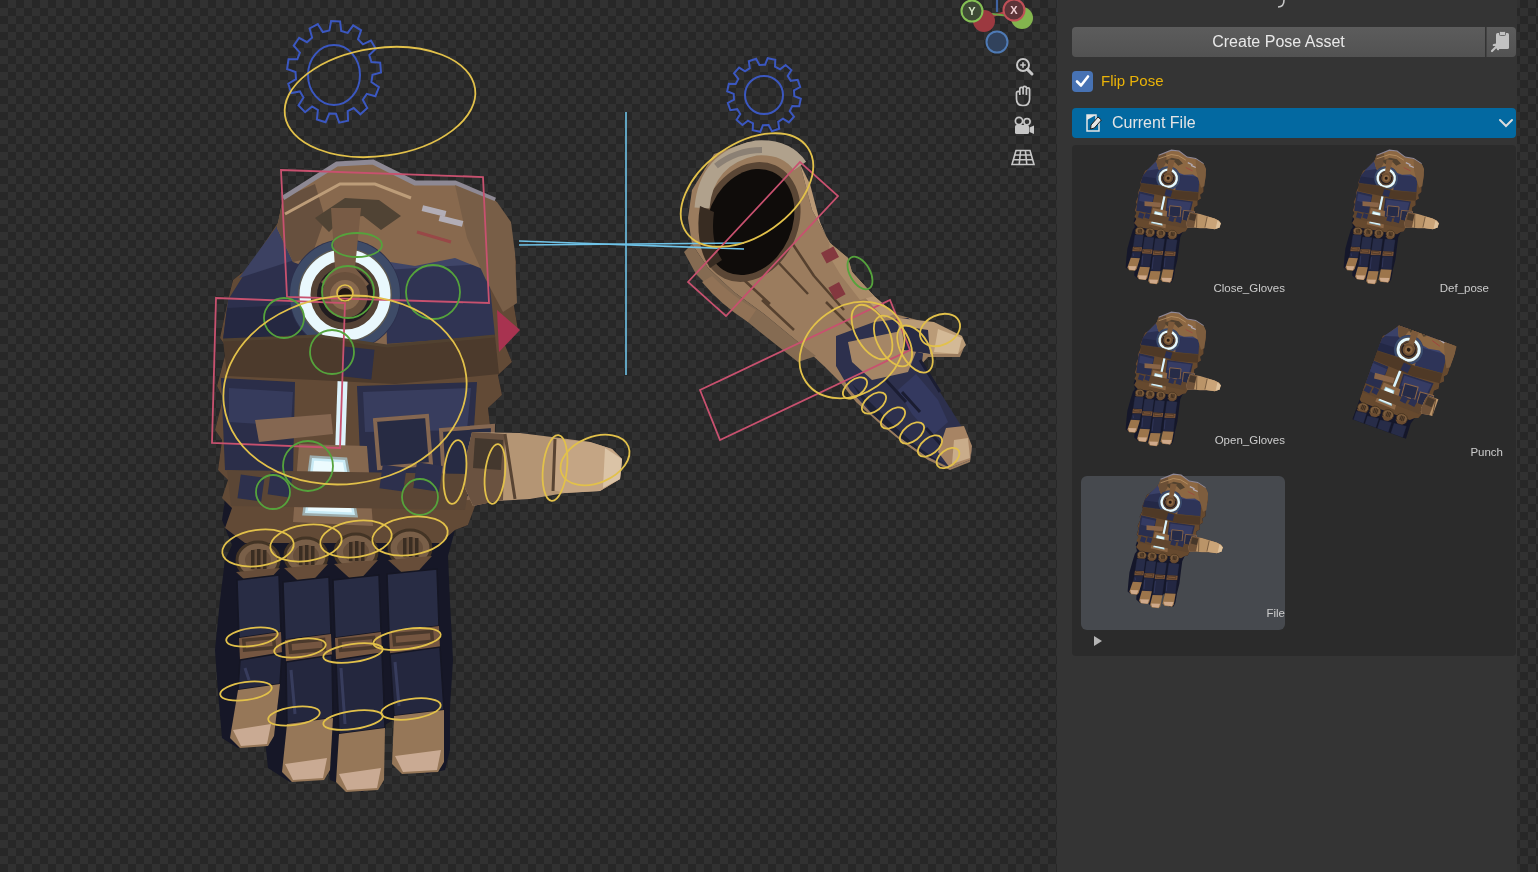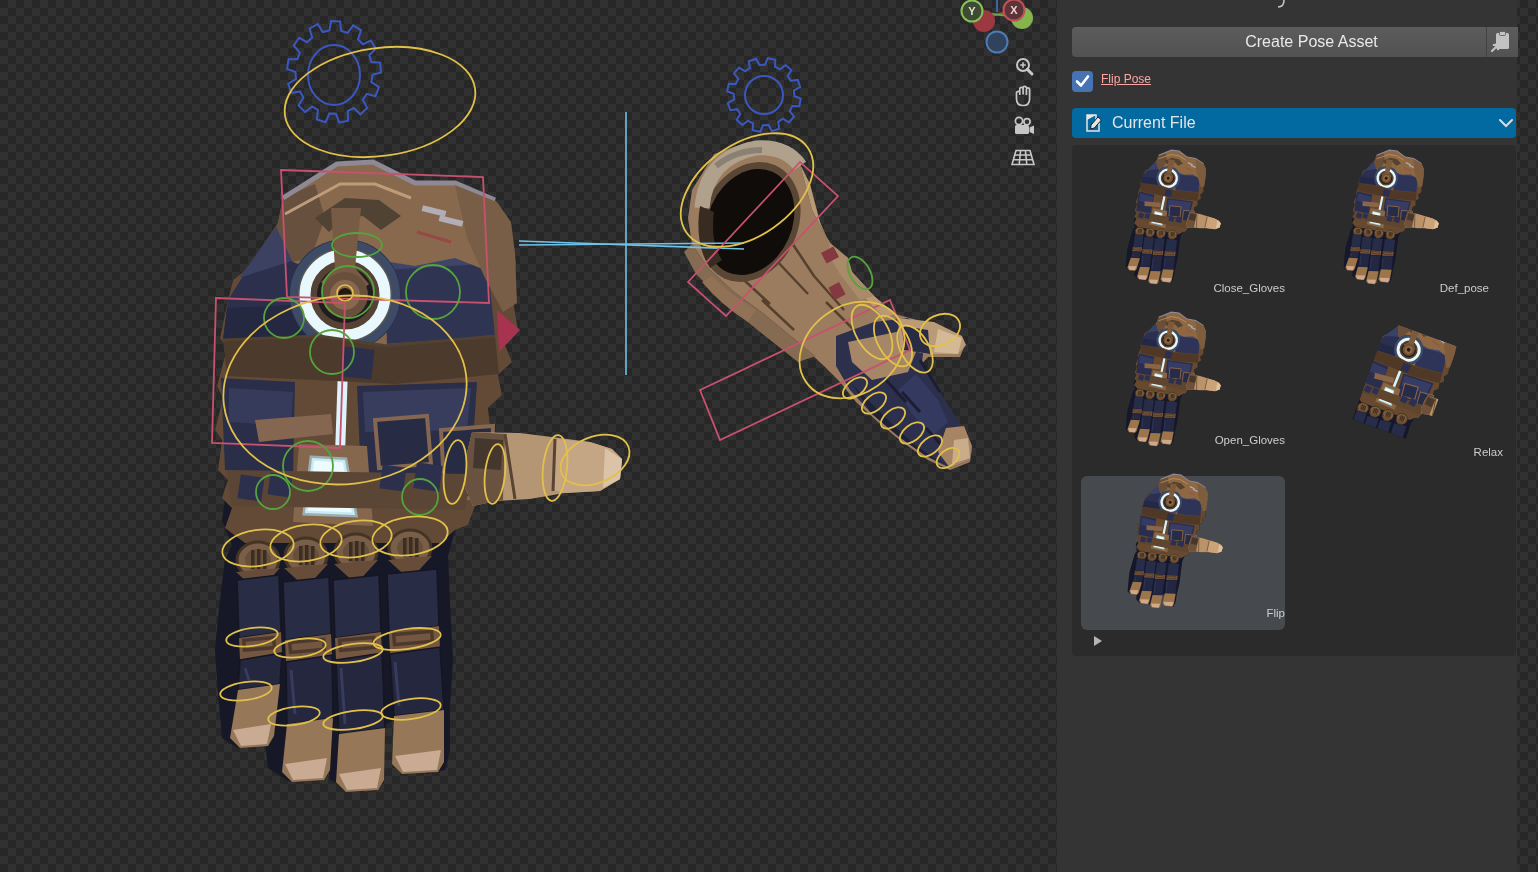--- a/index.html
+++ b/index.html
@@ -1,22 +1,22 @@
 <!DOCTYPE html>
 <html><head><meta charset="utf-8"><style>
 html,body{margin:0;padding:0;width:1538px;height:872px;overflow:hidden;background:#282828;font-family:"Liberation Sans",sans-serif;}
 #vp{position:absolute;left:0;top:0;width:1538px;height:872px;
  background:repeating-conic-gradient(#313131 0 25%,#272727 0 50%);
  background-size:16px 16px;}
 #scene{position:absolute;left:0;top:0;}
 #panel{position:absolute;left:1057px;top:0;width:460px;height:872px;background:#343434;}
-.btnmain{position:absolute;left:15px;top:27px;width:413px;height:30px;background:linear-gradient(#5c5c5c,#525252);border-radius:4px 0 0 4px;color:#e9e9e9;font-size:16px;line-height:30px;text-align:center;padding-left:33px;}
+.btnmain{position:absolute;left:15px;top:27px;width:413px;height:30px;background:linear-gradient(#5c5c5c,#525252);border-radius:4px 0 0 4px;color:#e9e9e9;font-size:16px;line-height:30px;text-align:center;}
 .btnicon{position:absolute;left:429px;top:27px;width:30px;height:30px;background:linear-gradient(#5c5c5c,#525252);border-radius:0 4px 4px 0;border-left:1px solid #434343;box-sizing:border-box;}
 .chk{position:absolute;left:15px;top:71px;width:21px;height:21px;background:#4772b3;border-radius:4px;}
-.chklbl{position:absolute;left:44px;top:72px;font-size:12px;color:#fca5a5;text-decoration:underline;}
+.chklbl{position:absolute;left:44px;top:72px;font-size:15px;color:#eab308;}
 .drop{position:absolute;left:15px;top:108px;width:444px;height:30px;background:#0369a1;border-radius:4px;color:#e5e5e5;font-size:16px;line-height:29px;}
 .gridbox{position:absolute;left:15px;top:145px;width:444px;height:511px;background:#2b2b2b;border-radius:4px;}
 .sel{position:absolute;left:9px;top:331px;width:204px;height:154px;background:#46494e;border-radius:6px;}
 .lbl{position:absolute;font-size:11.5px;color:#cccccc;width:204px;text-align:right;}
 </style></head><body>
 <div id="vp"></div>
 <svg id="scene" width="1538" height="872" viewBox="0 0 1538 872">
 <defs>
       <filter id="tone">
         <feColorMatrix type="saturate" values="0.8"></feColorMatrix>
@@ -315,22 +315,22 @@
     <span style="position:absolute;left:40px">Current File</span>
     <svg width="16" height="10" viewBox="0 0 16 10" style="position:absolute;left:426px;top:10px">
         <path d="M2,2 L8,8 L14,2" stroke="#dcdcdc" stroke-width="2" fill="none" stroke-linecap="round"></path>
       </svg>
   </div>
   <div class="gridbox">
     <div class="sel"></div>
     <div class="lbl" style="left:9px;top:137px">Close_Gloves</div>
     <div class="lbl" style="left:213px;top:137px">Def_pose</div>
     <div class="lbl" style="left:9px;top:289px">Open_Gloves</div>
-    <div class="lbl" style="left:227px;top:301px">Relax</div>
-    <div class="lbl" style="left:9px;top:462px">Flip</div>
+    <div class="lbl" style="left:227px;top:301px">Punch</div>
+    <div class="lbl" style="left:9px;top:462px">File</div>
     <svg width="14" height="14" viewBox="0 0 14 14" style="position:absolute;left:19px;top:489px">
         <path d="M3,2 L11,7 L3,12 Z" fill="#b5b5b5"></path>
       </svg>
     <svg id="thumbs" width="444" height="511" viewBox="0 0 444 511" style="position:absolute;left:0;top:0">
 
 <g transform="translate(62,6) rotate(10 44 64) scale(0.215)">
           <use href="#glove"></use>
         </g>
 <g transform="translate(280,6) rotate(10 44 64) scale(0.215)">
           <use href="#glove"></use>

